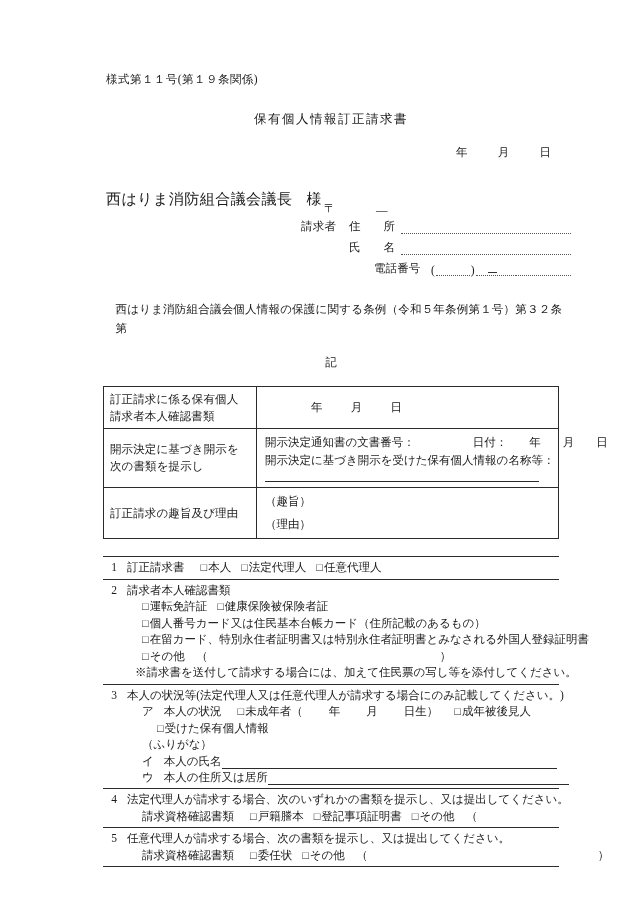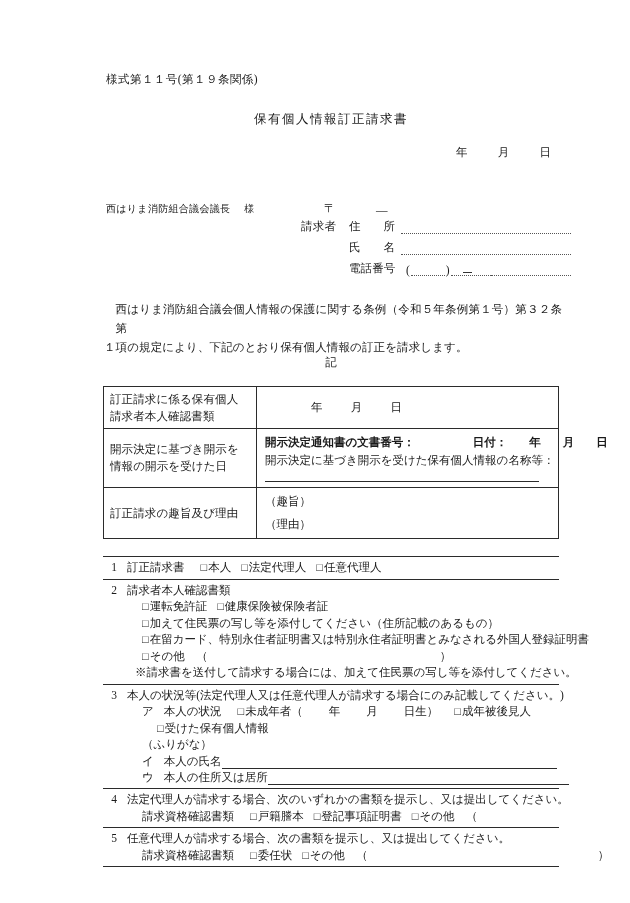--- a/index.html
+++ b/index.html
@@ -43,23 +43,22 @@
   #date-line-top {
     left: 440px; top: 145px;
     font-size: 11.5px;
     letter-spacing: 0.02em;
   }
   #date-line-top .g { display:inline-block; width: 30px; }
 
   
   #addressee {
     left: 90px; top: 190px;
-    font-size: 10px;
+    font-size: 15px;
     letter-spacing: 0.03em;
-    margin-top: 12px;
   }
   #addressee .sama { margin-left: 14px; }
 
   
   #requester-block {
     left: 285px; top: 200px;
     width: 270px;
     font-size: 11.5px;
   }
   .req-row {
@@ -84,20 +83,21 @@
     display: flex;
     justify-content: space-between;
     padding-right: 6px;
     box-sizing: border-box;
   }
   .req-label.tel {
     width: 56px;
     letter-spacing: 0.01em;
     display: block;
     padding-right: 2px;
+    margin-left: 25px;
   }
   .dotline {
     flex: 1;
     border-bottom: 1.5px dotted #555;
     height: 13px;
   }
   .dotline.short { flex: none; width: 34px; }
   .dotline.mid { flex: none; width: 40px; }
   .tel-wrap { flex: 1; display: flex; align-items: flex-end; }
   .paren { padding: 0 1px; }
@@ -148,21 +148,21 @@
     padding: 4px 6px;
     line-height: 1.45;
     letter-spacing: 0.01em;
   }
   #main-table .val {
     padding: 5px 8px;
     line-height: 1.5;
   }
   .row1-date { padding-left: 46px; letter-spacing: 0.02em; }
   .row1-date .g { display:inline-block; width: 28px; }
-  .disclosure-l1 { display: flex; font-weight: bold; }
+  .disclosure-l1 { display: flex; }
   .disclosure-l1 .a { }
   .disclosure-l1 .b { margin-left: 58px; }
   .disclosure-l1 .b .g { display:inline-block; width: 22px; }
   .ul-long {
     margin-top: 3px;
     border-bottom: 1px solid #2b2b2b;
     height: 9px;
     width: 96%;
   }
   .purpose-cell { padding: 6px 8px 10px 8px; line-height: 1.2; }
@@ -268,21 +268,20 @@
         <span class="tel-dash">
             <span></span>
           </span>
         <span class="dotline"></span>
       </span>
     </div>
   </div>
 
   <div class="abs" id="ordinance">
     <div class="ind">西はりま消防組合議会個人情報の保護に関する条例（令和５年条例第１号）第３２条第</div>
-    <div>１項の規定により、下記のとおり保有個人情報の訂正を請求します。</div>
   </div>
 
   <div class="abs" id="ki">記</div>
 
   <table id="main-table">
     <tbody>
       <tr>
         <td class="lab">
           <div>訂正請求に係る保有個人</div>
           <div>請求者本人確認書類</div>
@@ -290,21 +289,21 @@
         <td class="val">
           <div class="row1-date nowrap">
             <span>年</span><span class="g"></span><span>月</span><span class="g"></span><span>日</span>
           </div>
         </td>
       </tr>
 
       <tr>
         <td class="lab">
           <div>開示決定に基づき開示を</div>
-          <div>情報の開示を受けた日</div>
+          <div>次の書類を提示し</div>
         </td>
         <td class="val">
           <div class="disclosure-l1 nowrap">
             <span class="a">開示決定通知書の文書番号：</span>
             <span class="b"><span>日付：</span><span class="g"></span><span>年</span><span class="g"></span><span>月</span><span class="g"></span><span>日</span></span>
           </div>
           <div class="nowrap">開示決定に基づき開示を受けた保有個人情報の名称等：</div>
           <div class="ul-long"></div>
         </td>
       </tr>
@@ -332,21 +331,21 @@
       </tr>
 
       <tr>
         <td class="cnum">2</td>
         <td class="cbody">
           <span class="ln">請求者本人確認書類</span>
           <span class="ln ind1 nowrap">
             <span class="cb">運転免許証</span><span class="gap-s"></span><span class="cb">健康保険被保険者証</span>
           </span>
           <span class="ln ind1 nowrap">
-            <span class="cb">加えて住民票の写し等を添付してください（住所記載のあるもの）</span>
+            <span class="cb">個人番号カード又は住民基本台帳カード（住所記載のあるもの）</span>
           </span>
           <span class="ln ind1 nowrap">
             <span class="cb">在留カード、特別永住者証明書又は特別永住者証明書とみなされる外国人登録証明書</span>
           </span>
           <span class="ln ind1 nowrap">
             <span class="cb">その他　（</span><span class="paren-fill pf-w1"></span><span>）</span>
           </span>
           <span class="ln ind-note nowrap">※請求書を送付して請求する場合には、加えて住民票の写し等を添付してください。</span>
         </td>
       </tr>

